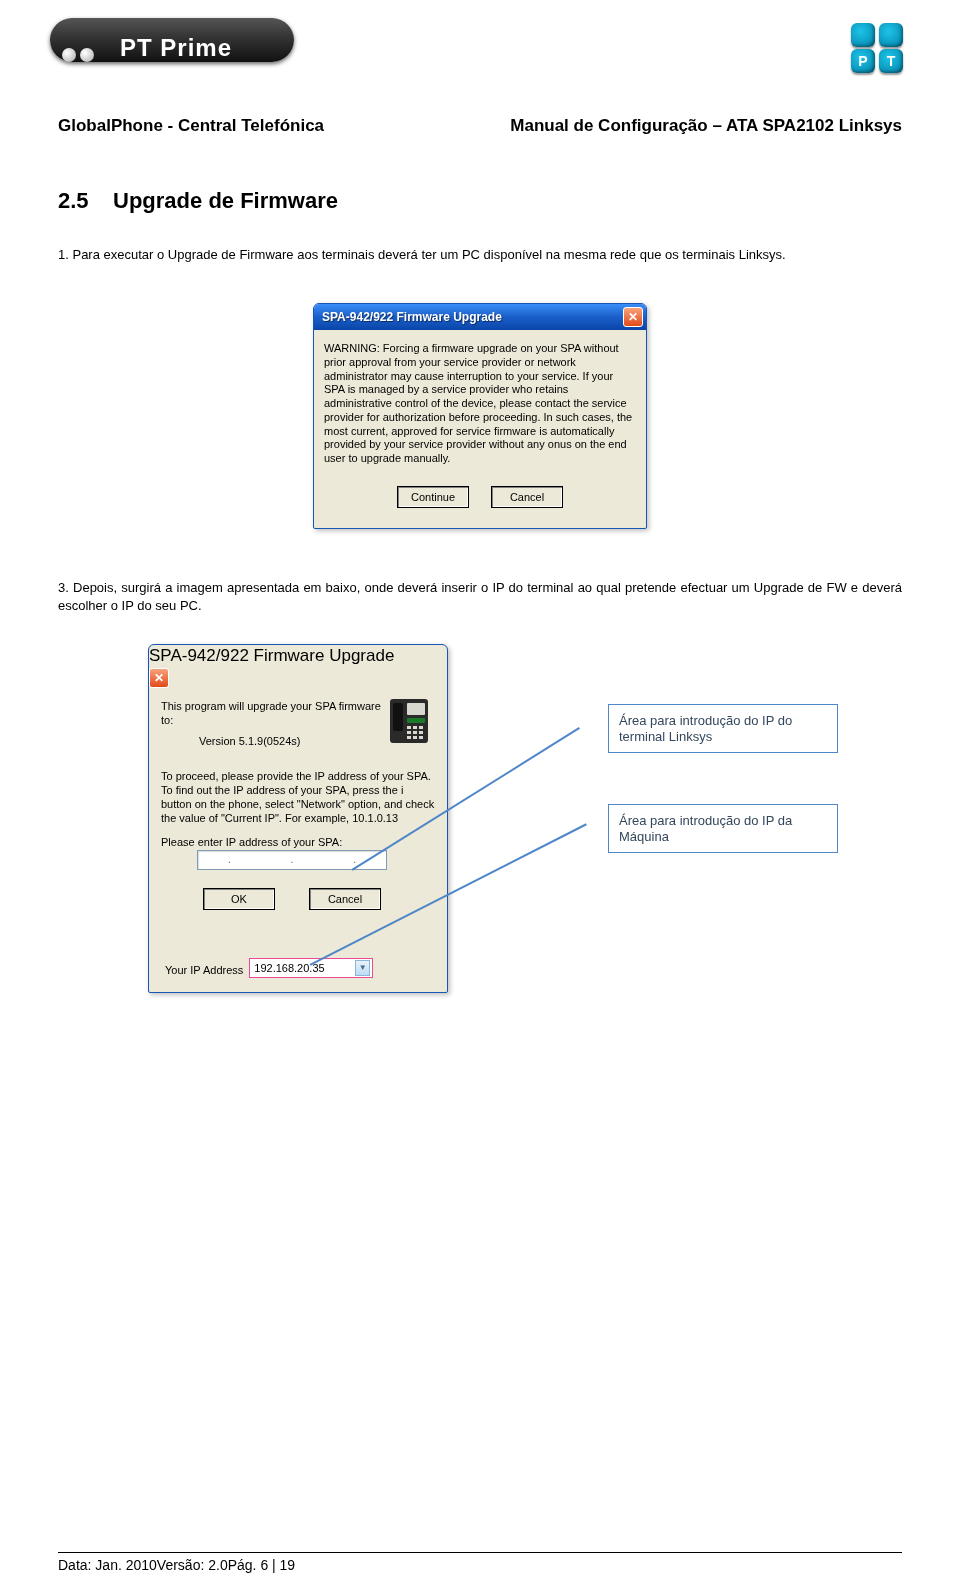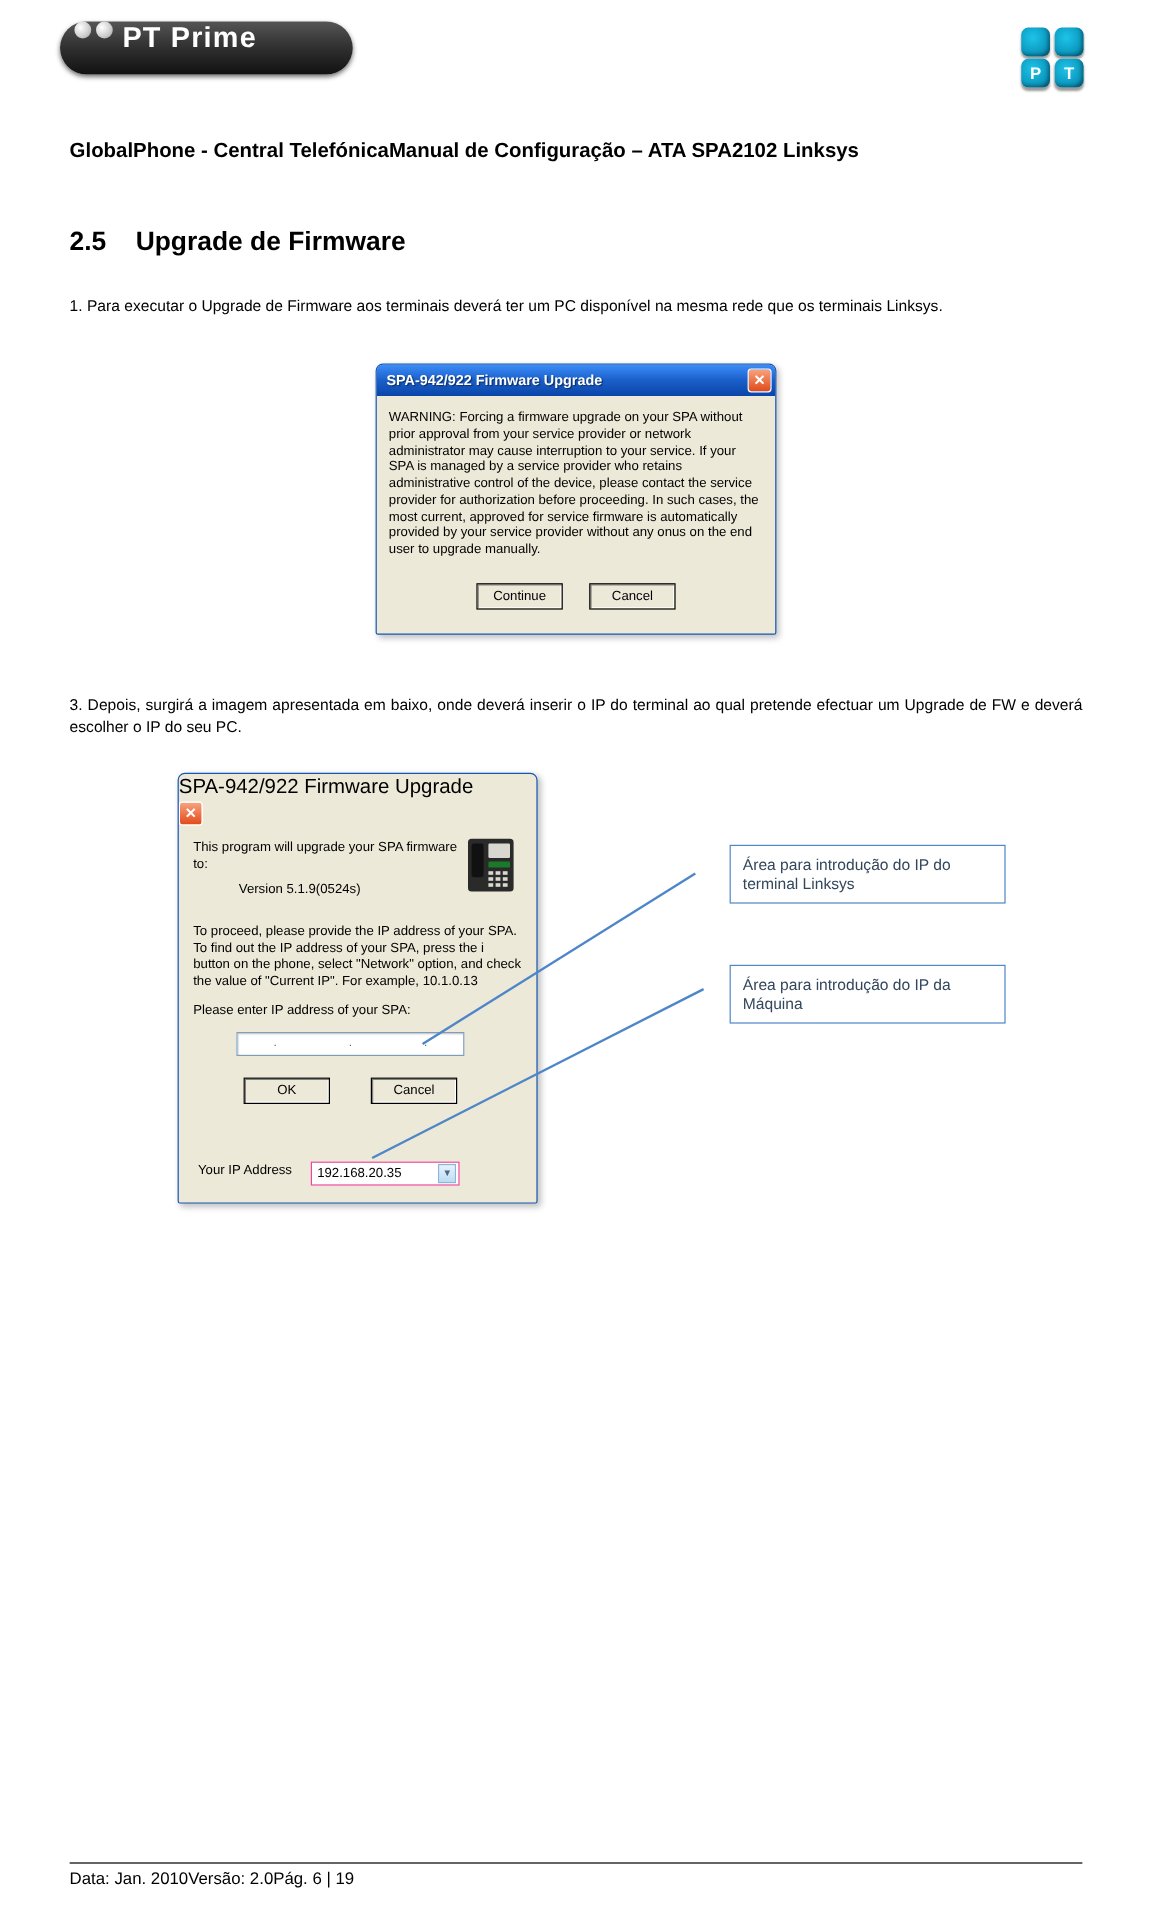--- a/index.html
+++ b/index.html
@@ -17,22 +17,23 @@
     align-items: flex-start;
     padding: 18px 50px 8px 50px;
   }
   .pt-prime-logo {
     width: 244px;
     height: 44px;
     background: linear-gradient(to bottom, #555 0%, #333 45%, #111 100%);
     border-radius: 22px;
     box-shadow: 0 2px 4px rgba(0,0,0,0.6);
     display: flex;
-    align-items: flex-start;
+    align-items: flex-end;
     padding-left: 12px;
+    gap: 18px;
   }
   .pt-prime-logo .dots {
     display: flex;
     gap: 4px;
     margin-right: 8px;
   }
   .pt-prime-logo .dot {
     width: 14px; height: 14px;
     background: radial-gradient(circle at 35% 35%, #fff 0%, #ccc 60%, #999 100%);
     border-radius: 50%;
@@ -58,20 +59,21 @@
     border-radius: 6px;
     background: radial-gradient(circle at 40% 35%, #1dc4e8 0%, #0a94bb 70%, #056b8a 100%);
     box-shadow: inset -2px -2px 3px rgba(0,0,0,0.3), 0 2px 2px rgba(0,0,0,0.4);
   }
   .pt-badge .bead.letter {
     display: flex; align-items: center; justify-content: center;
     color: #fff; font-weight: bold; font-size: 14px;
   }
   .doc-titles {
     display: flex;
+    justify-content: space-between;
     padding: 30px 58px 10px 58px;
     font-weight: bold;
     font-size: 17px;
   }
   .content {
     padding: 40px 58px 0 58px;
     font-size: 17px;
     line-height: 1.35;
   }
   .section-title {
@@ -168,41 +170,41 @@
     color: #000;
   }
   .body2 .intro { margin-bottom: 6px; line-height:1.25; }
   .body2 .version-row { padding-left: 38px; margin-bottom:22px; }
   .body2 .phone-icon {
     float: right;
     width: 44px; height: 50px;
     margin: -4px 4px 6px 6px;
   }
   .body2 .proceed { line-height:1.25; margin-bottom:10px; clear:none; }
-  .body2 .enter-label { margin-bottom:10px; }
+  .body2 .enter-label { margin-bottom:0; }
   .ip-input-row {
     width: 190px;
     height: 20px;
     background: #fff;
     border: 1px solid #7f9db9;
     box-shadow: inset 1px 1px 1px rgba(0,0,0,0.15);
     margin: 0 0 18px 36px;
     display: flex; align-items: center; justify-content: space-around;
     font-size: 10px; color: #666;
   }
   .btn-row2 {
     display: flex;
     gap: 34px;
     padding-left: 42px;
     margin-bottom: 22px;
   }
   .your-ip-row {
     display: flex;
-    align-items: flex-start;
-    gap: 16px;
+    align-items: flex-end;
+    gap: 6px;
     padding-left: 4px;
     margin-top: 48px;
   }
   .ip-combo {
     width: 124px; height: 20px;
     background: #fff;
     border: 1px solid #ec4899;
     display: flex; align-items: center; justify-content: space-between;
     padding: 0 2px 0 4px;
     font-size: 11px;

